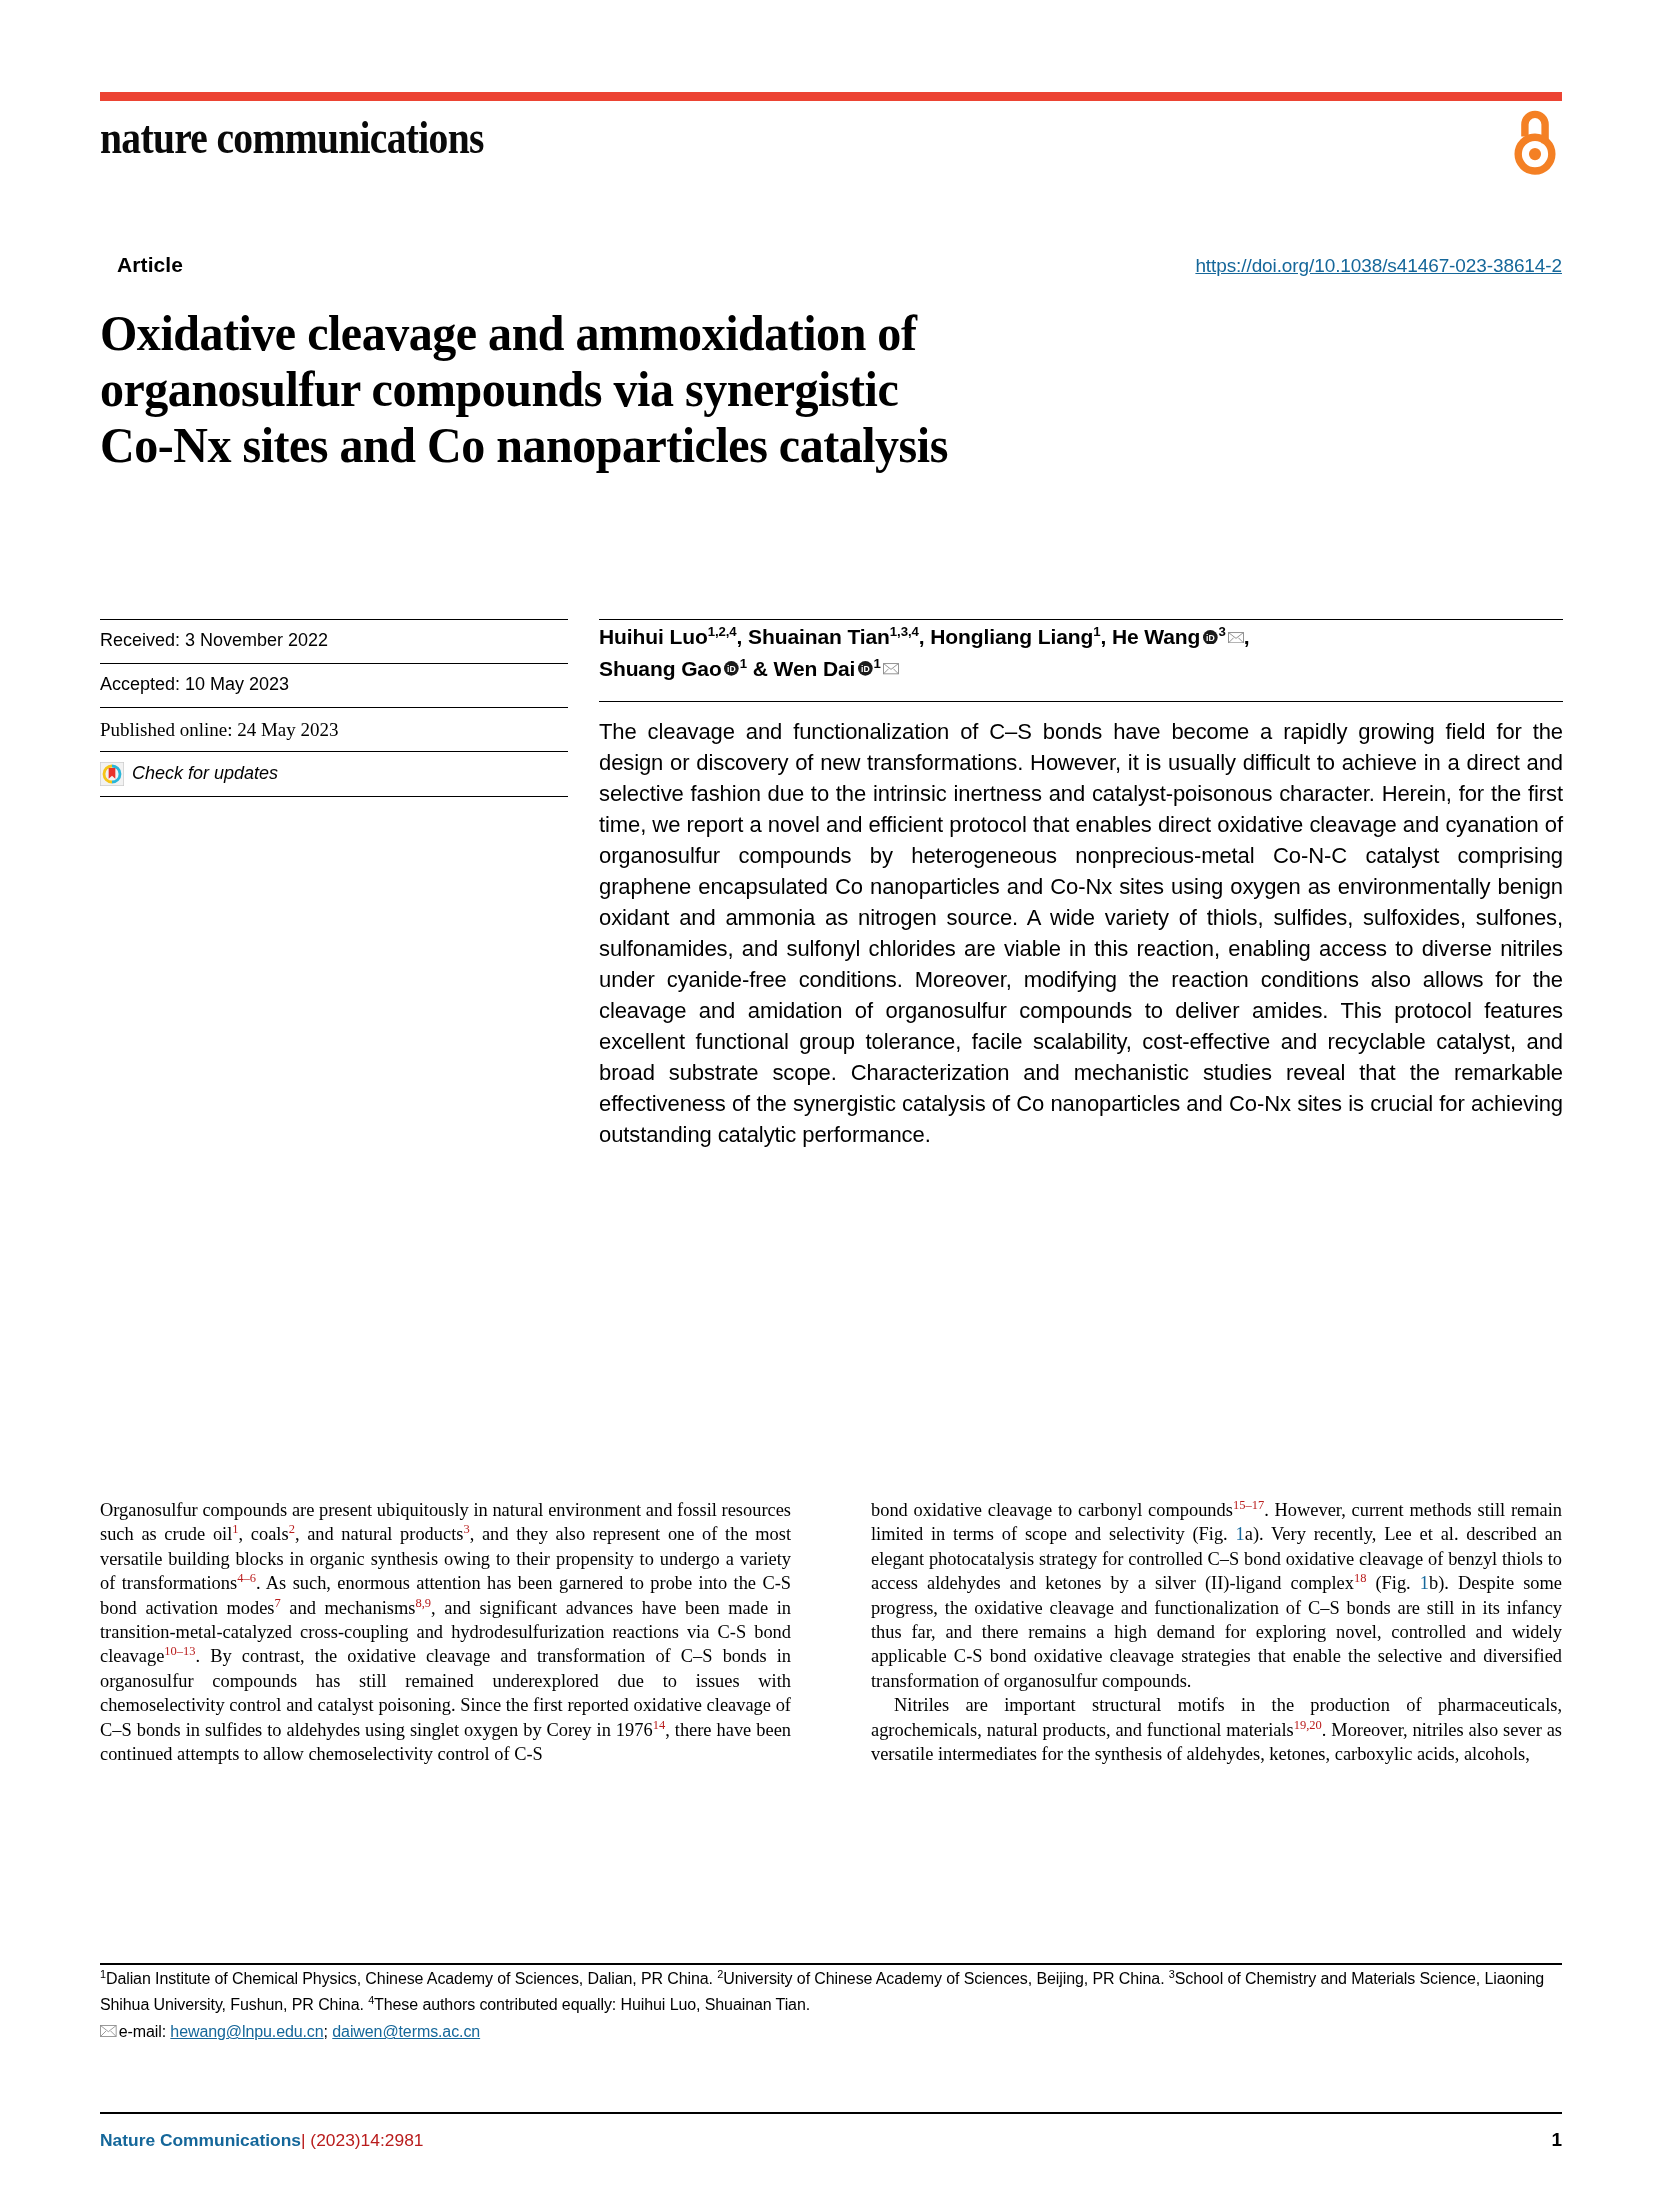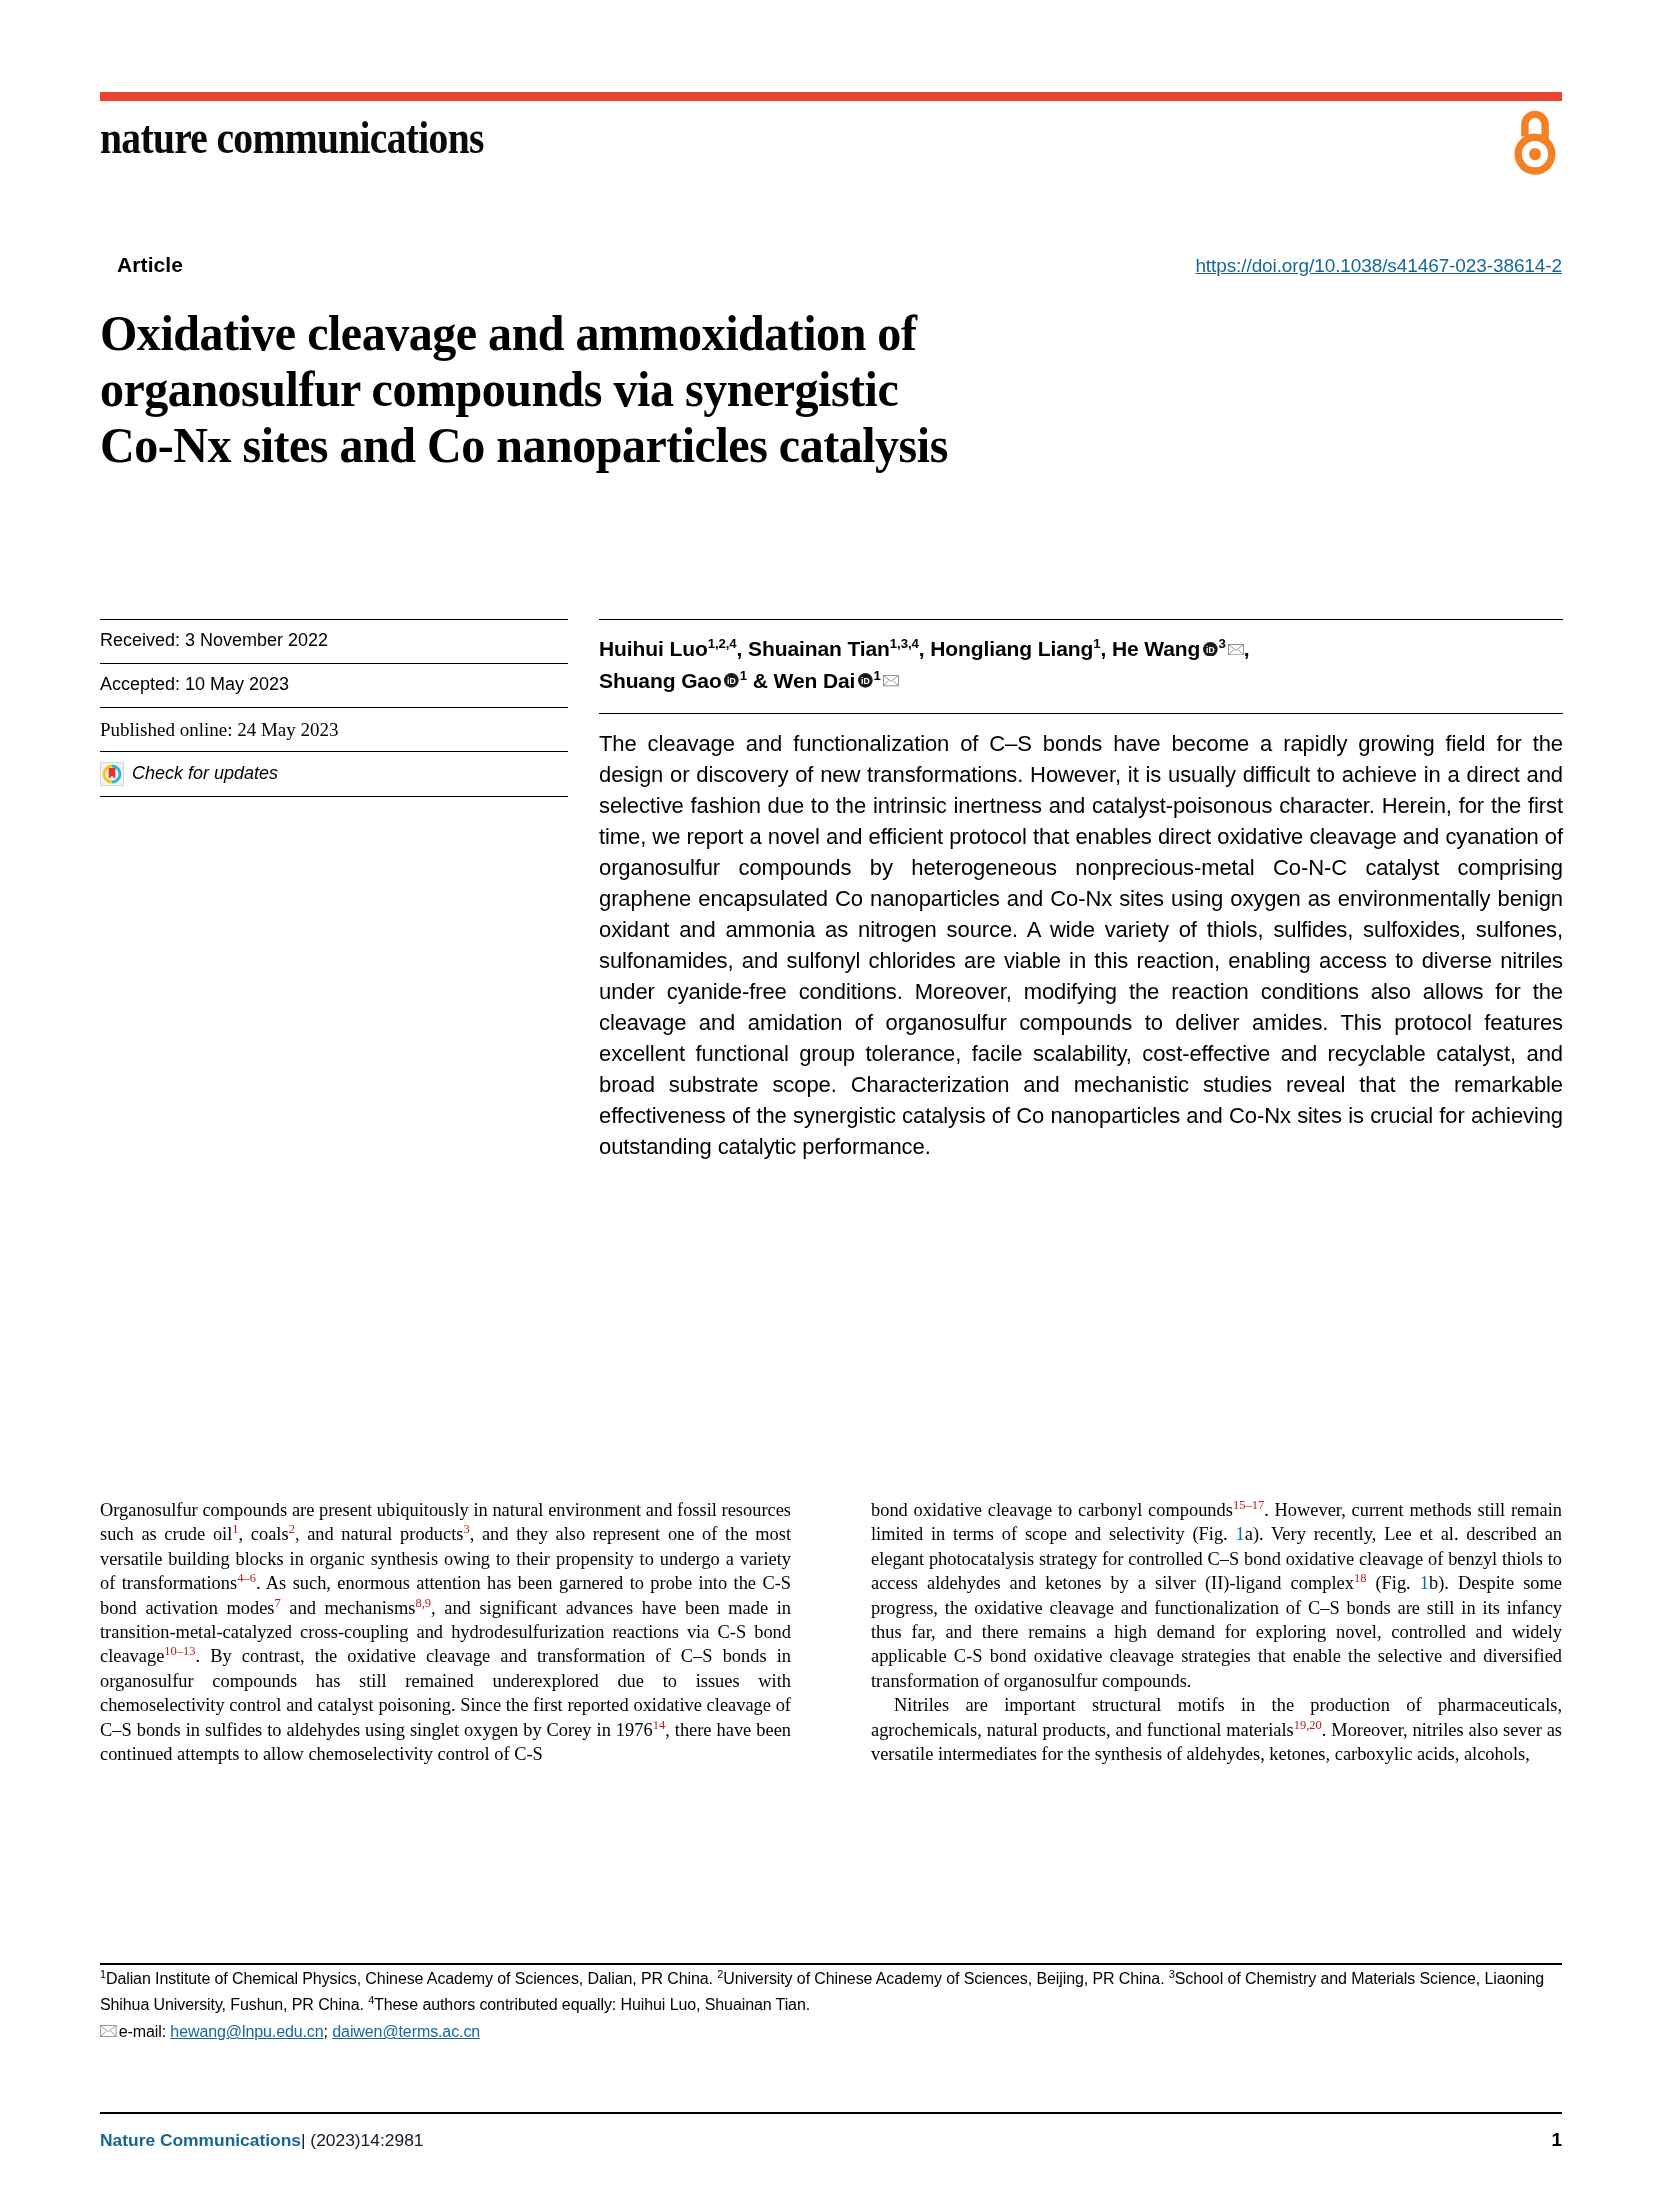--- a/index.html
+++ b/index.html
@@ -136,21 +136,20 @@
 
   
   .right-col {
     position: absolute;
     left: 599px;
     top: 619px;
     width: 964px;
   }
   .authors {
     border-top: 1.3px solid #000;
-    padding-top: 12px;
     font-size: 21px;
     line-height: 31px;
     font-weight: 700;
     letter-spacing: -0.1px;
   }
   .authors sup {
     font-size: 0.63em;
     font-weight: 700;
     vertical-align: super;
     line-height: 0;
@@ -243,21 +242,21 @@
     top: 2112px;
     width: 1462px;
     border-top: 2px solid #000;
     padding-top: 14.7px;
     display: flex;
     justify-content: space-between;
     align-items: baseline;
     font-size: 17.4px;
   }
   .footer-journal { color: #15679a; font-weight: 600; }
-  .footer-cite { color: #0f172a; }
+  .footer-cite { color: #b91c1c; }
   .footer-page { font-size: 19px; font-weight: 700; }
 </style>
 </head>
 <body>
 
 <div class="page">
 
   <div class="red-rule"></div>
 
   <div class="masthead">

